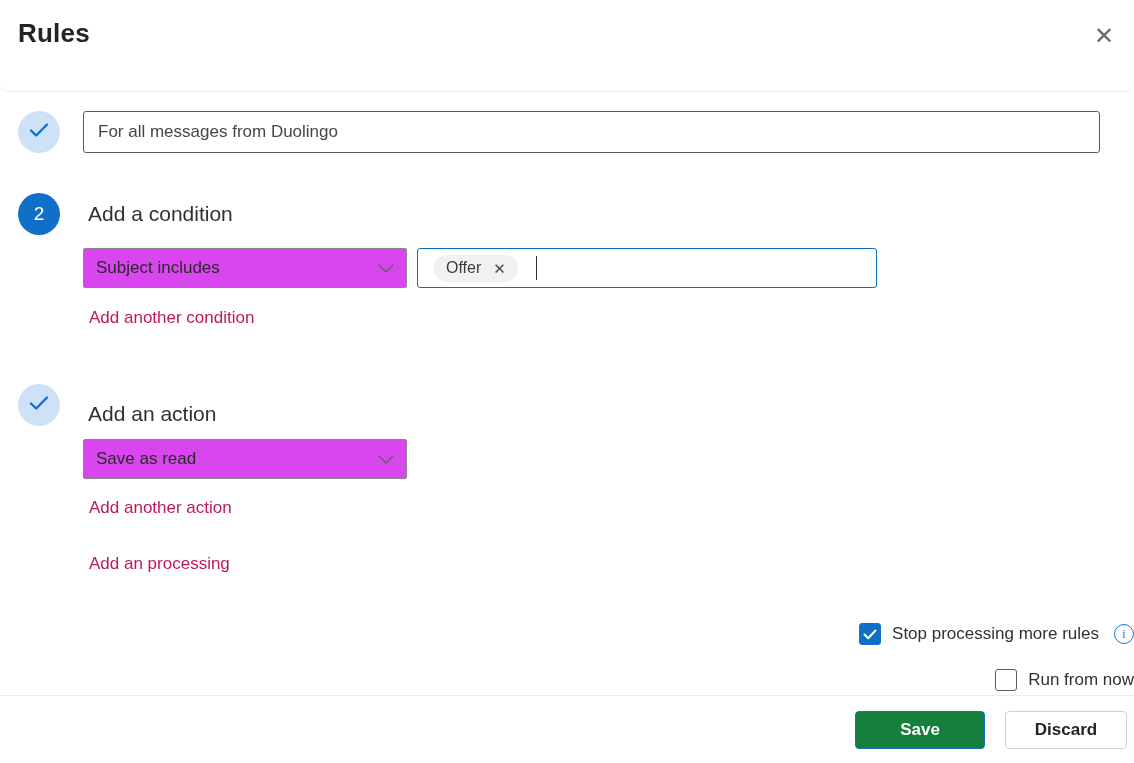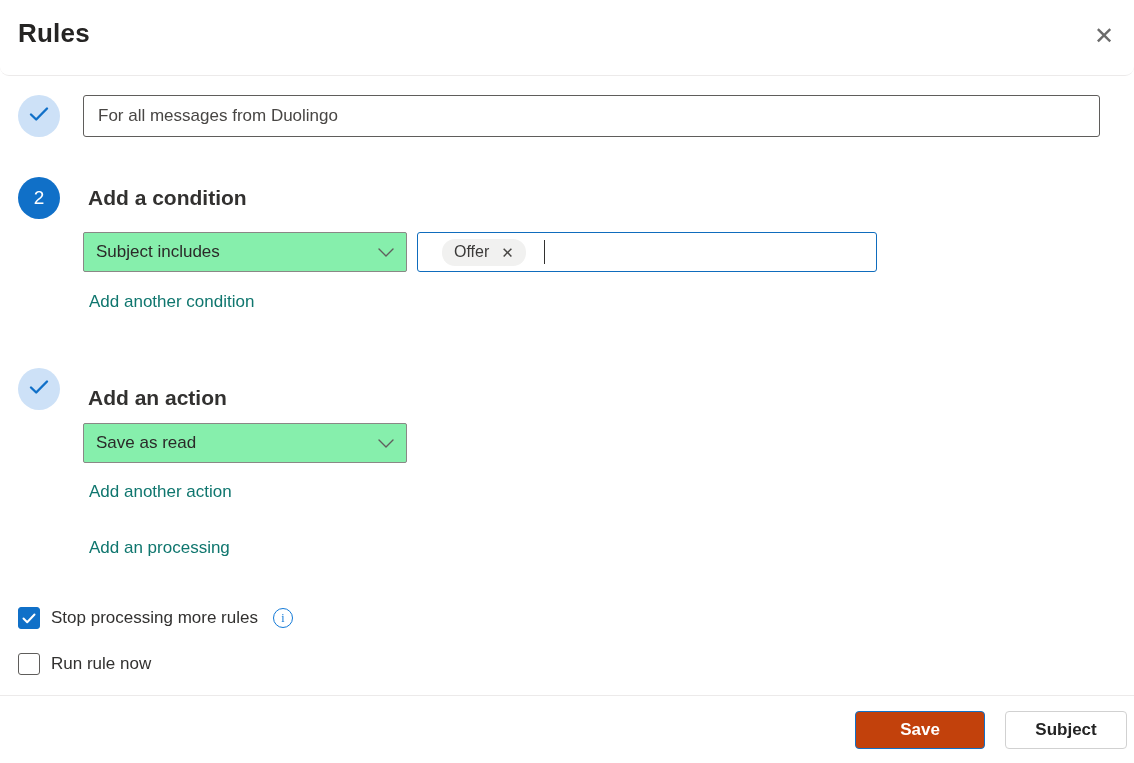--- a/index.html
+++ b/index.html
@@ -1,20 +1,20 @@
 <!DOCTYPE html>
 <html><head>
 <meta charset="utf-8">
 <style>
   * { margin: 0; padding: 0; box-sizing: border-box; }
   html, body { width: 1134px; height: 763px; background: #ffffff; overflow: hidden;
     font-family: "Liberation Sans", "DejaVu Sans", sans-serif; color: #323130; }
 
   
-  .dialog-header { position: relative; height: 76px; border-bottom: 1px solid #eceaea; border-radius: 9px; }
+  .dialog-header { position: relative; height: 92px; border-bottom: 1px solid #eceaea; border-radius: 9px; }
   .dialog-title { position: absolute; left: 18px; top: 18px; font-size: 26px; font-weight: 700; color: #252423; letter-spacing: .2px; }
   .close-btn { position: absolute; right: 14px; top: 20px; width: 32px; height: 32px;
     display: flex; align-items: center; justify-content: center;
     font-size: 24px; color: #6b6b6b; background: transparent; border: none; cursor: pointer; line-height: 1; }
 
   
   .content { padding: 0 0 0 18px; }
 
   .step-circle { width: 42px; height: 42px; border-radius: 50%; flex: 0 0 42px;
     display: flex; align-items: center; justify-content: center; }
@@ -24,66 +24,66 @@
   .row { display: flex; align-items: center; }
 
   
   .name-row { margin-top: 19px; }
   .name-input { flex: 1; height: 42px; margin-left: 23px; margin-right: 34px;
     border: 1px solid #5f5d5b; border-radius: 3px; padding: 16px 14px;
     font-size: 17px; color: #484644; font-family: inherit; background: #fff; outline: none; }
 
   
   .section-head { margin-top: 40px; }
-  .section-title { margin-left: 28px; font-size: 21px; font-weight: 700; color: #323130; }
+  .section-title { margin-left: 28px; font-size: 21px; font-weight: 400; color: #323130; }
 
   
   .controls-row { margin-top: 13px; margin-left: 65px; display: flex; align-items: center; }
   .dropdown { width: 324px; height: 40px; border: 1px solid #8a8886; border-radius: 2px;
     display: flex; align-items: center; justify-content: space-between;
-    padding: 0 12px; cursor: pointer; background: #86efac; }
+    padding: 0 12px; cursor: pointer; background: #d946ef; }
   .dropdown-value { font-size: 17px; color: #2b2a29; }
   .chev { flex: 0 0 auto; }
 
   .tag-input { width: 460px; height: 40px; margin-left: 10px; border: 1.5px solid #0f6cbd;
-    border-radius: 3px; display: flex; align-items: center; padding: 0 24px; background: #fff; }
+    border-radius: 3px; display: flex; align-items: center; padding: 0 16px; background: #fff; }
   .tag-pill { display: inline-flex; align-items: center; background: #f1f1f0;
     border-radius: 13px; height: 27px; padding: 0 12px; cursor: default; }
   .tag-text { font-size: 16px; color: #3b3a39; }
   .tag-remove { margin-left: 12px; font-size: 15px; color: #484644; cursor: pointer; line-height: 1; }
   .caret-bar { width: 1.5px; height: 24px; background: #323130; margin-left: 18px; }
 
-  .link { display: inline-block; margin-left: 71px; font-size: 17px; color: #0f766e;
+  .link { display: inline-block; margin-left: 71px; font-size: 17px; color: #be185d;
     text-decoration: none; cursor: pointer; }
   .link-condition { margin-top: 20px; }
   .link-action { margin-top: 19px; text-align: right; }
   .link-exception { margin-top: 36px; }
 
   .action-head { margin-top: 56px; align-items: flex-end; }
 
   
-  .check-row { display: flex; align-items: center; margin-top: 24px; }
+  .check-row { display: flex; align-items: center; margin-top: 24px; justify-content: flex-end; }
   .check-row.first { margin-top: 49px; }
   .checkbox { width: 22px; height: 22px; border: 1px solid #5f5d5b; border-radius: 3px;
     background: #fff; display: flex; align-items: center; justify-content: center;
     cursor: pointer; flex: 0 0 22px; }
   .checkbox.checked { background: #1070c8; border-color: #1070c8; }
   .check-label { margin-left: 11px; font-size: 17px; color: #323130; }
   .info-icon { margin-left: 15px; width: 20px; height: 20px; border: 1.6px solid #1279d7;
     border-radius: 50%; display: inline-flex; align-items: center; justify-content: center;
     color: #1279d7; font-size: 12px; font-style: normal; cursor: pointer;
     font-family: "Liberation Serif", serif; }
 
   
   .footer { position: absolute; left: 0; right: 0; bottom: 0; height: 68px;
     border-top: 1px solid #eceaea; display: flex; align-items: center; justify-content: flex-end;
     padding-right: 7px; gap: 20px; background: #fff; }
   .btn { height: 38px; border-radius: 4px; font-size: 17px; font-weight: 700;
     font-family: inherit; cursor: pointer; }
-  .btn-save { width: 130px; background: #c2410c; color: #ffffff; border: 1px solid #1070c8; }
+  .btn-save { width: 130px; background: #15803d; color: #ffffff; border: 1px solid #1070c8; }
   .btn-discard { width: 122px; background: #ffffff; color: #242424; border: 1px solid #d1d1d1; }
 </style>
 </head>
 <body>
 
 <div class="dialog-header">
   <div class="dialog-title">Rules</div>
   <button class="close-btn">✕</button>
 </div>
 
@@ -167,21 +167,21 @@
     <span class="check-label">Stop processing more rules</span>
     <span class="info-icon">i</span>
   </div>
 
   <div class="check-row">
     <div class="checkbox">
       <svg width="14" height="11" viewBox="0 0 14 11" style="visibility:hidden">
           <path d="M1.5 5.5 L5.2 9.2 L12.5 1.5" fill="none" stroke="#ffffff" stroke-width="2"></path>
         </svg>
     </div>
-    <span class="check-label">Run rule now</span>
+    <span class="check-label">Run from now</span>
   </div>
 
 </div>
 
 <div class="footer">
   <button class="btn btn-save">Save</button>
-  <button class="btn btn-discard">Subject</button>
+  <button class="btn btn-discard">Discard</button>
 </div>
 
 </body></html>

